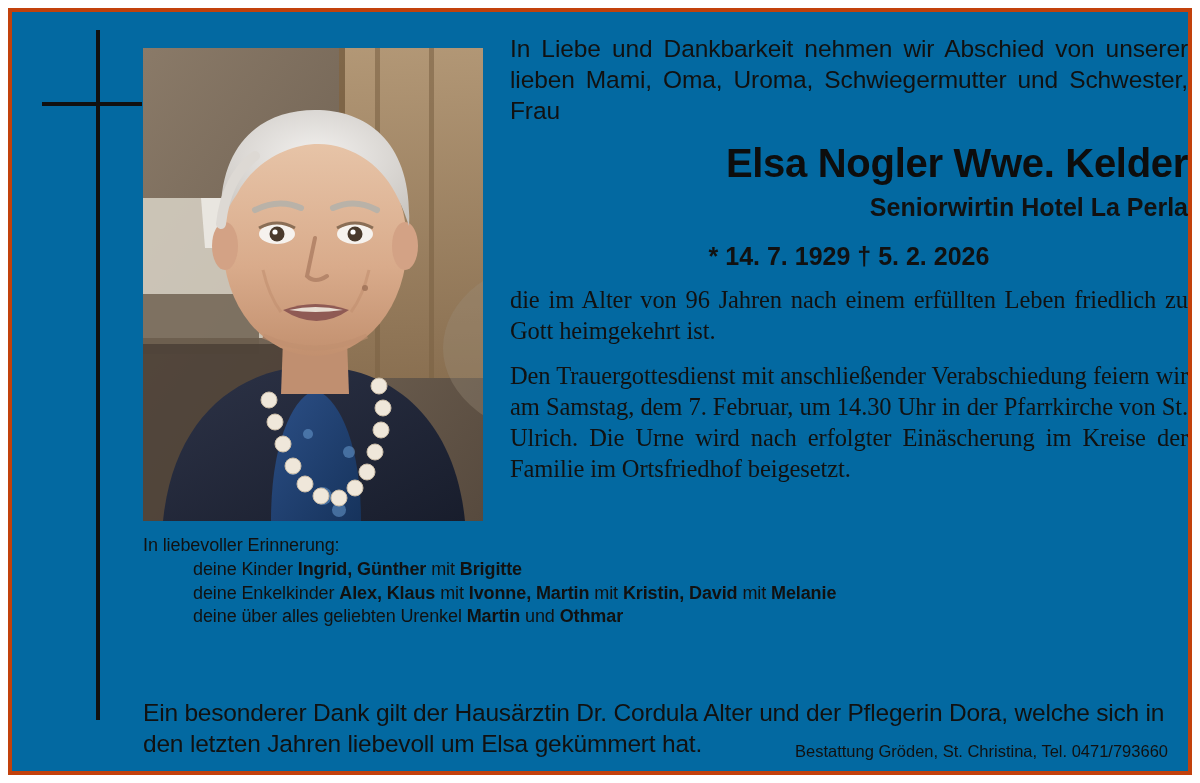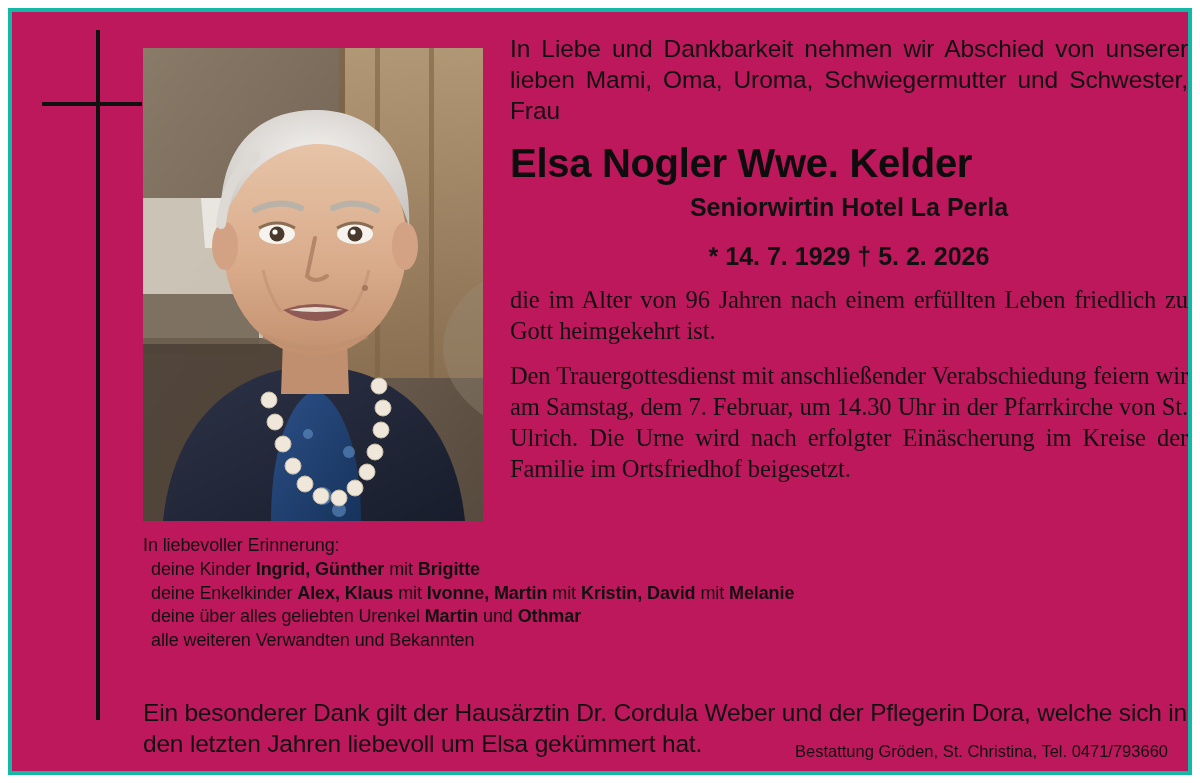--- a/index.html
+++ b/index.html
@@ -17,23 +17,23 @@
     background: #ffffff;
     box-sizing: border-box;
     overflow: hidden;
   }
   .frame {
     position: absolute;
     left: 8px;
     top: 8px;
     width: 1184px;
     height: 767px;
-    border: 4px solid #14b8a6;
+    border: 4px solid #c2410c;
     box-sizing: border-box;
-    background: #be185d;
+    background: #0369a1;
   }
   .inner {
     position: absolute;
     left: 0;
     top: 0;
     right: 0;
     bottom: 0;
   }
 
   
@@ -82,30 +82,30 @@
   }
   .lead {
     font-size: 24.5px;
     line-height: 1.265;
     color: #111;
     text-align: justify;
     text-align-last: left;
     letter-spacing: -0.1px;
   }
   .name {
-    text-align: left;
+    text-align: right;
     font-size: 40px;
     font-weight: bold;
     color: #0d0d0d;
     margin-top: 14px;
     letter-spacing: -0.3px;
     white-space: nowrap;
   }
   .role {
-    text-align: center;
+    text-align: right;
     font-size: 25px;
     font-weight: bold;
     color: #111;
     margin-top: 7px;
   }
   .dates {
     text-align: center;
     font-size: 25px;
     font-weight: bold;
     color: #111;
@@ -130,20 +130,21 @@
     width: 1045px;
   }
   .memory-line {
     font-size: 18px;
     line-height: 1.32;
     color: #111;
     letter-spacing: -0.1px;
   }
   .memory-line.indent {
     padding-left: 8px;
+    margin-left: 42px;
   }
   .memory-line b { font-weight: bold; }
 
   .thanks {
     position: absolute;
     left: 131px;
     top: 686px;
     width: 1048px;
     font-size: 24.5px;
     line-height: 1.245;
@@ -286,22 +287,21 @@
         <div class="dates">* 14. 7. 1929    † 5. 2. 2026</div>
         <div class="para">die im Alter von 96 Jahren nach einem erfüllten Leben friedlich zu Gott heimgekehrt ist.</div>
         <div class="para">Den Trauergottesdienst mit anschließender Verabschiedung feiern wir am Samstag, dem 7. Februar, um 14.30 Uhr in der Pfarrkirche von St. Ulrich. Die Urne wird nach erfolgter Einäscherung im Kreise der Familie im Ortsfriedhof beigesetzt.</div>
       </div>
 
       <div class="lower">
         <div class="memory-line">In liebevoller Erinnerung:</div>
         <div class="memory-line indent">deine Kinder <b>Ingrid, Günther</b> mit <b>Brigitte</b></div>
         <div class="memory-line indent">deine Enkelkinder <b>Alex, Klaus</b> mit <b>Ivonne, Martin</b> mit <b>Kristin, David</b> mit <b>Melanie</b></div>
         <div class="memory-line indent">deine über alles geliebten Urenkel <b>Martin</b> und <b>Othmar</b></div>
-        <div class="memory-line indent">alle weiteren Verwandten und Bekannten</div>
       </div>
 
-      <div class="thanks">Ein besonderer Dank gilt der Hausärztin Dr. Cordula Weber und der Pflegerin Dora, welche sich in den letzten Jahren liebevoll um Elsa gekümmert hat.</div>
+      <div class="thanks">Ein besonderer Dank gilt der Hausärztin Dr. Cordula Alter und der Pflegerin Dora, welche sich in den letzten Jahren liebevoll um Elsa gekümmert hat.</div>
 
       <div class="footer">Bestattung Gröden, St. Christina, Tel. 0471/793660</div>
 
     </div>
   </div>
 </div>
 
 </body></html>

